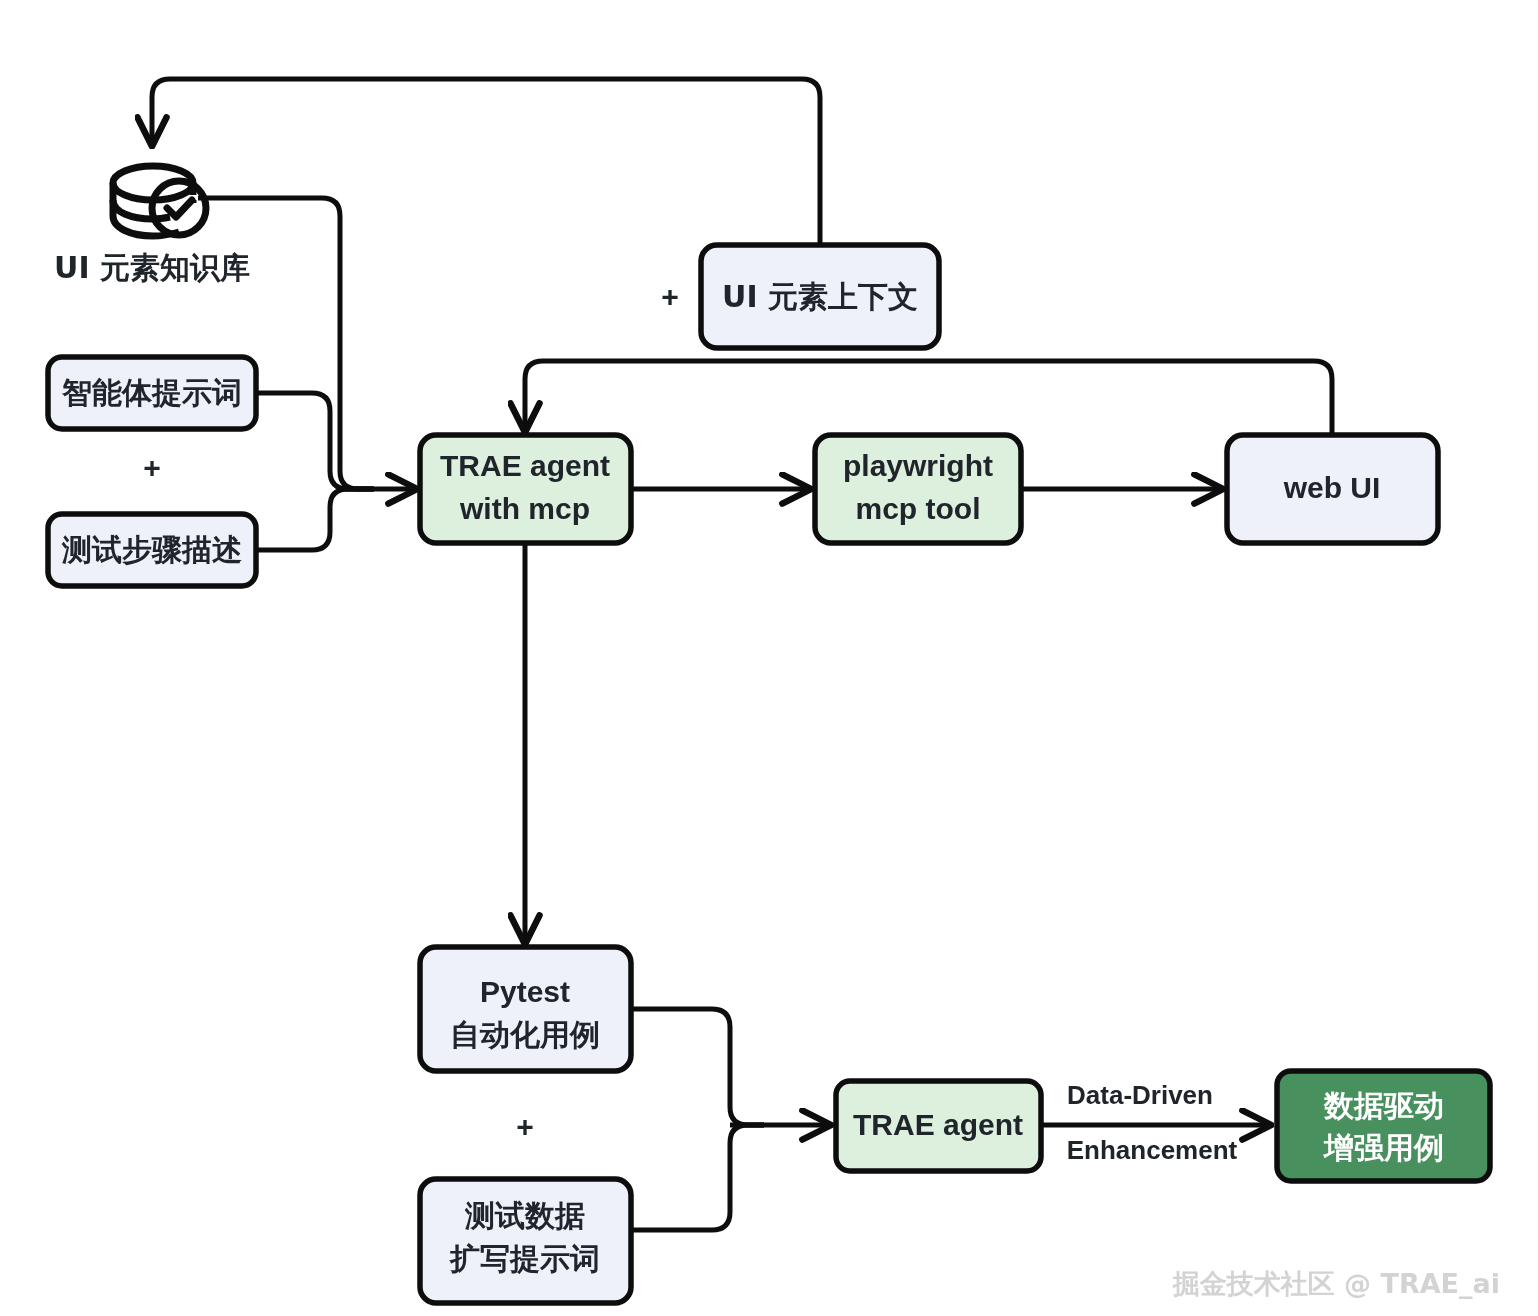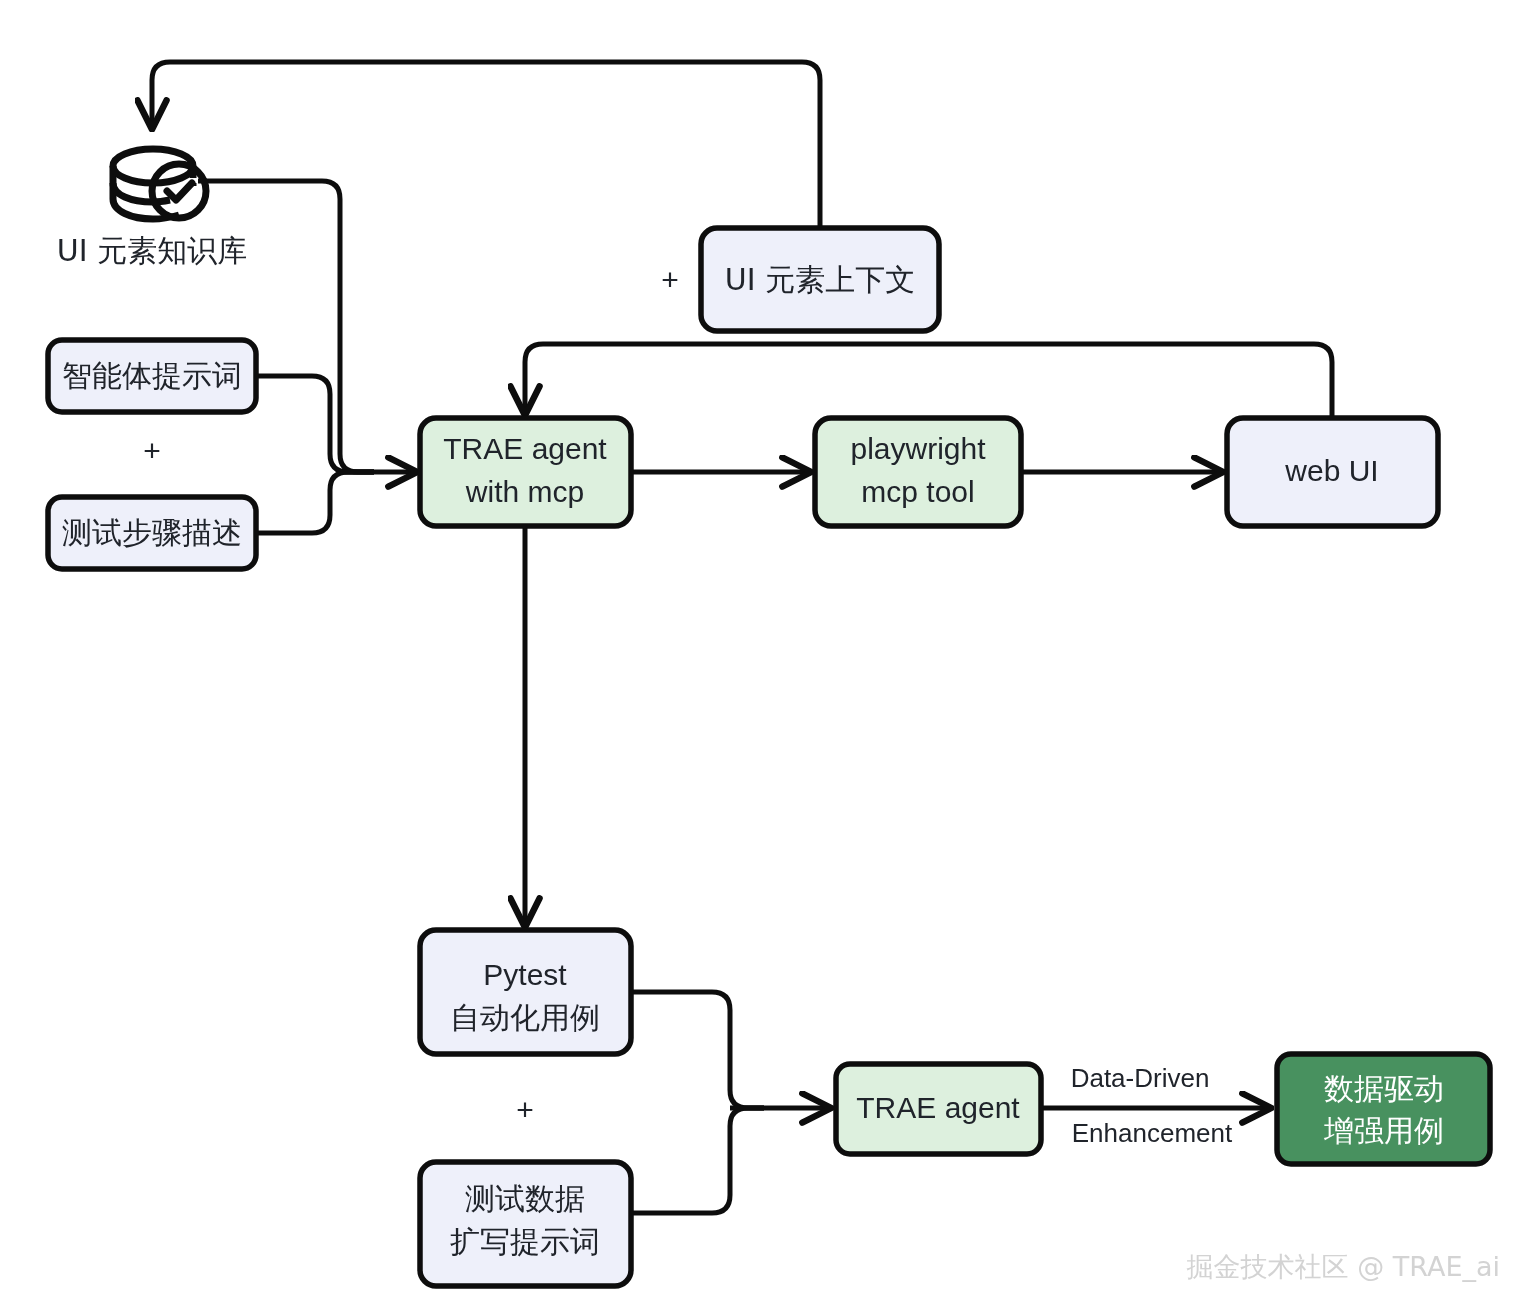--- a/index.html
+++ b/index.html
@@ -10,23 +10,24 @@
   body {
     width: 1538px;
     height: 1316px;
     font-family: "Liberation Sans", "DejaVu Sans", sans-serif;
     overflow: hidden;
     position: relative;
   }
   #diagram-root {
     position: absolute;
     left: 0;
-    top: 0;
+    top: 17px;
     width: 1538px;
     height: 1108px;
+    font-weight: bold;
   }
   svg#flow {
     display: block;
     width: 1538px;
     height: 1316px;
   }
   .edge {
     fill: none;
     stroke: #0d0d0d;
     stroke-width: 5;

